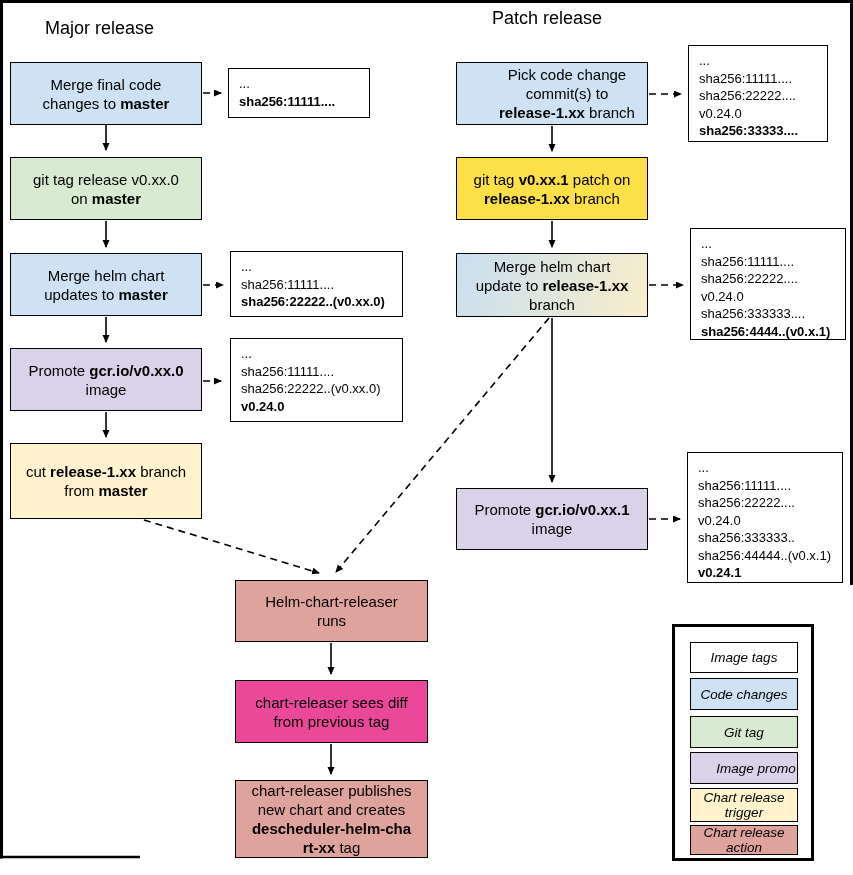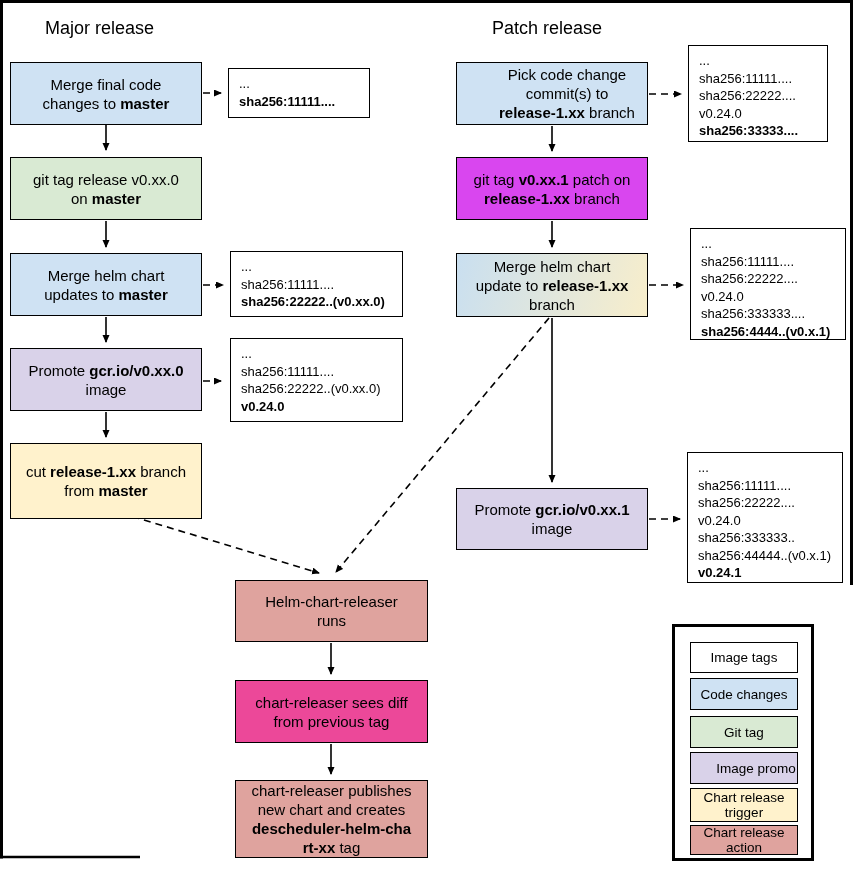--- a/index.html
+++ b/index.html
@@ -20,20 +20,21 @@
   .annot {
     position:absolute; border:1px solid #000; background:#fff;
     font-size:13px; line-height:17.5px; padding:6px 0 0 10px;
     box-sizing:border-box; overflow:visible;
   }
   .annot div { white-space:nowrap; }
   .annot div.b { font-weight:bold; }
   .legend {
     position:absolute; border:3px solid #000; background:#fff;
     box-sizing:border-box;
+    font-style:italic;
   }
   .legend-item {
     position:absolute; left:15px; width:108px; border:1px solid #000;
     display:flex; align-items:center; justify-content:center;
     text-align:center; font-size:13.5px; line-height:15px;
     white-space:pre-line; box-sizing:border-box;
   }
   svg.overlay { position:absolute; left:0; top:0; pointer-events:none; }
   b { font-weight:bold; }
 </style>
@@ -69,37 +70,37 @@
     <line x1="203" y1="381" x2="221" y2="381" stroke="#000" stroke-width="1.6" stroke-dasharray="7 5" marker-end="url(#arw)"></line>
     <line x1="649" y1="94" x2="681" y2="94" stroke="#000" stroke-width="1.6" stroke-dasharray="7 5" marker-end="url(#arw)"></line>
     <line x1="649" y1="285" x2="683" y2="285" stroke="#000" stroke-width="1.6" stroke-dasharray="7 5" marker-end="url(#arw)"></line>
     <line x1="649" y1="519" x2="680" y2="519" stroke="#000" stroke-width="1.6" stroke-dasharray="7 5" marker-end="url(#arw)"></line>
 
     <line x1="98" y1="506" x2="319" y2="573" stroke="#000" stroke-width="1.6" stroke-dasharray="7 5" marker-end="url(#arw)"></line>
     <line x1="549" y1="318" x2="336" y2="572" stroke="#000" stroke-width="1.6" stroke-dasharray="7 5" marker-end="url(#arw)"></line>
   </svg>
 
   <div class="flow-title" style="left:45px; top:18px;">Major release</div>
-  <div class="flow-title" style="left:492px; top:18px;">Patch release</div>
+  <div class="flow-title" style="left:492px; top:8px;">Patch release</div>
 
   <div class="node" style="left: 10px; top: 62px; width: 192px; height: 63px; background: rgb(207, 226, 243);"><span><span>Merge final code
 changes to </span><b>master</b></span></div>
   <div class="node" style="left: 10px; top: 157px; width: 192px; height: 63px; background: rgb(217, 234, 211);"><span><span>git tag release v0.xx.0
 on </span><b>master</b></span></div>
   <div class="node" style="left: 10px; top: 253px; width: 192px; height: 63px; background: rgb(207, 226, 243);"><span><span>Merge helm chart
 updates to </span><b>master</b></span></div>
   <div class="node" style="left: 10px; top: 348px; width: 192px; height: 63px; background: rgb(217, 210, 233); justify-content: center;"><span><span>Promote </span><b>gcr.io/v0.xx.0</b><span>
 image</span></span></div>
   <div class="node" style="left: 10px; top: 443px; width: 192px; height: 76px; background: rgb(255, 242, 204);"><span><span>cut </span><b>release-1.xx</b><span> branch
 from </span><b>master</b></span></div>
 
   <div class="node" style="left: 456px; top: 62px; width: 192px; height: 63px; background: rgb(207, 226, 243); padding-left: 34px;"><span><span>Pick code change
 commit(s) to
 </span><b>release-1.xx</b><span> branch</span></span></div>
-  <div class="node" style="left: 456px; top: 157px; width: 192px; height: 63px; background: #d946ef;"><span><span>git tag </span><b>v0.xx.1</b><span> patch on
+  <div class="node" style="left: 456px; top: 157px; width: 192px; height: 63px; background: #fde047;"><span><span>git tag </span><b>v0.xx.1</b><span> patch on
 </span><b>release-1.xx</b><span> branch</span></span></div>
   <div class="node" style="left: 456px; top: 253px; width: 192px; height: 64px; background: linear-gradient(105deg, rgb(201, 223, 240) 0%, rgb(248, 238, 203) 100%);"><span><span>Merge helm chart
 update to </span><b>release-1.xx</b><span>
 branch</span></span></div>
   <div class="node" style="left: 456px; top: 488px; width: 192px; height: 62px; background: rgb(217, 210, 233);"><span><span>Promote </span><b>gcr.io/v0.xx.1</b><span>
 image</span></span></div>
 
   <div class="node" style="left: 235px; top: 580px; width: 193px; height: 62px; background: rgb(223, 163, 158);"><span><span>Helm-chart-releaser
 runs</span></span></div>
   <div class="node" style="left: 235px; top: 680px; width: 193px; height: 63px; background: #ec4899;"><span><span>chart-releaser sees diff

